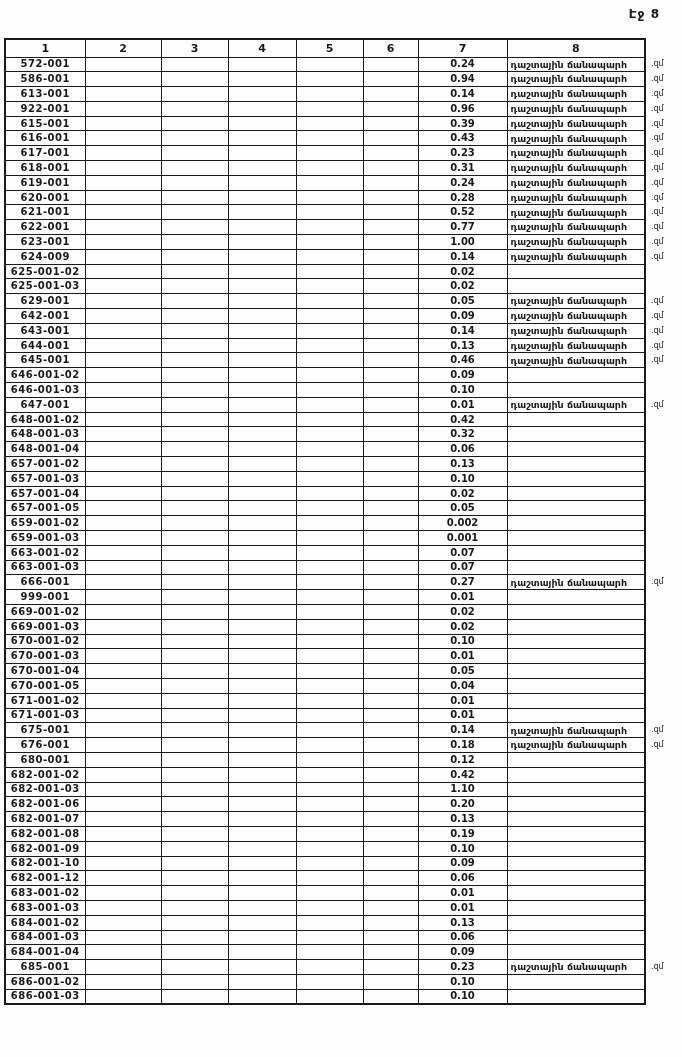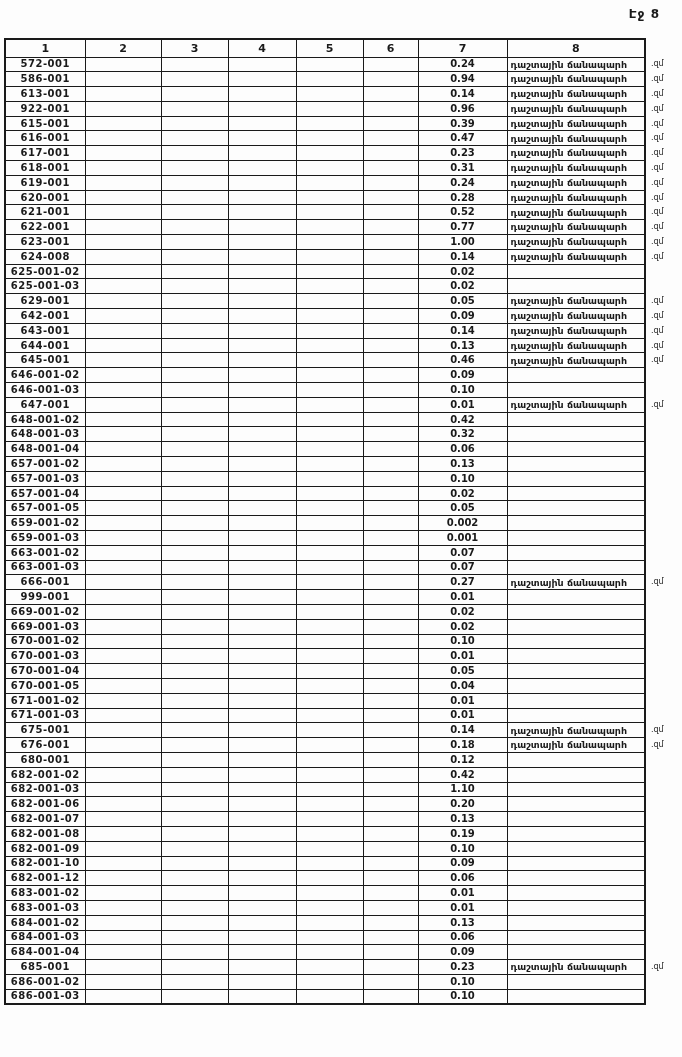--- a/index.html
+++ b/index.html
@@ -130,21 +130,21 @@
         <td class="c-road">դաշտային ճանապարհ</td>
         <td class="c-margin">.զմ</td>
       </tr>
       <tr>
         <td class="c-id">616-001</td>
         <td class="c-empty"></td>
         <td class="c-empty"></td>
         <td class="c-empty"></td>
         <td class="c-empty"></td>
         <td class="c-empty"></td>
-        <td class="c-val">0.47</td>
+        <td class="c-val">0.43</td>
         <td class="c-road">դաշտային ճանապարհ</td>
         <td class="c-margin">.զմ</td>
       </tr>
       <tr>
         <td class="c-id">617-001</td>
         <td class="c-empty"></td>
         <td class="c-empty"></td>
         <td class="c-empty"></td>
         <td class="c-empty"></td>
         <td class="c-empty"></td>
@@ -212,21 +212,21 @@
         <td class="c-empty"></td>
         <td class="c-empty"></td>
         <td class="c-empty"></td>
         <td class="c-empty"></td>
         <td class="c-empty"></td>
         <td class="c-val">1.00</td>
         <td class="c-road">դաշտային ճանապարհ</td>
         <td class="c-margin">.զմ</td>
       </tr>
       <tr>
-        <td class="c-id">624-008</td>
+        <td class="c-id">624-009</td>
         <td class="c-empty"></td>
         <td class="c-empty"></td>
         <td class="c-empty"></td>
         <td class="c-empty"></td>
         <td class="c-empty"></td>
         <td class="c-val">0.14</td>
         <td class="c-road">դաշտային ճանապարհ</td>
         <td class="c-margin">.զմ</td>
       </tr>
       <tr>

